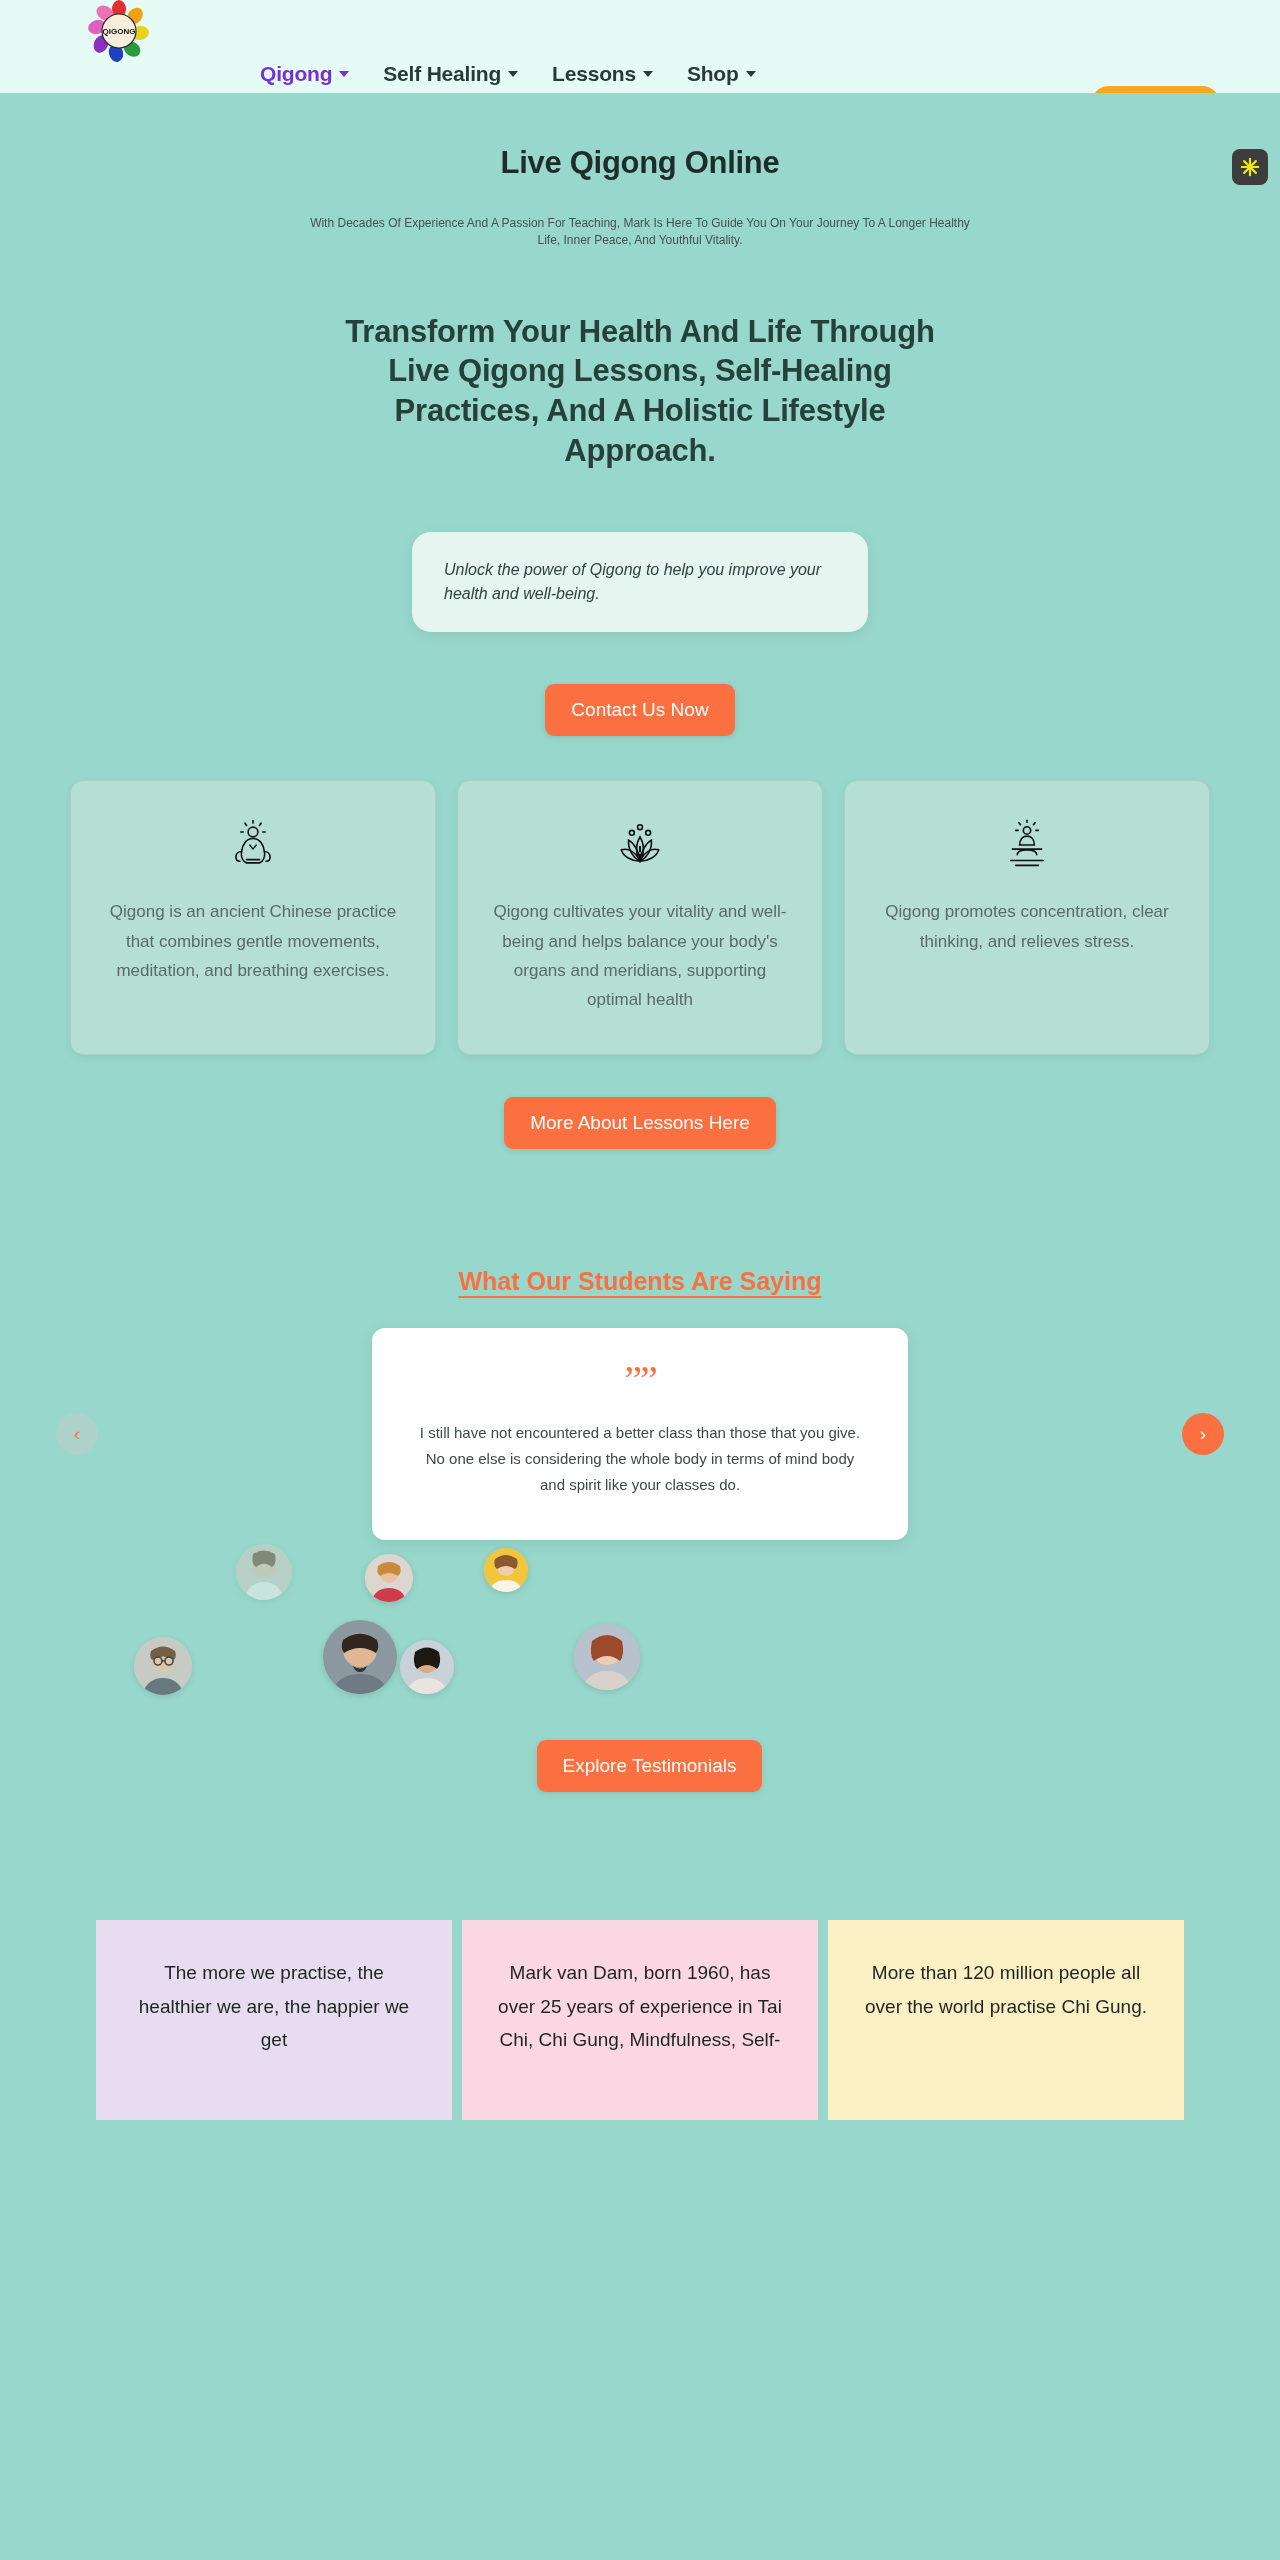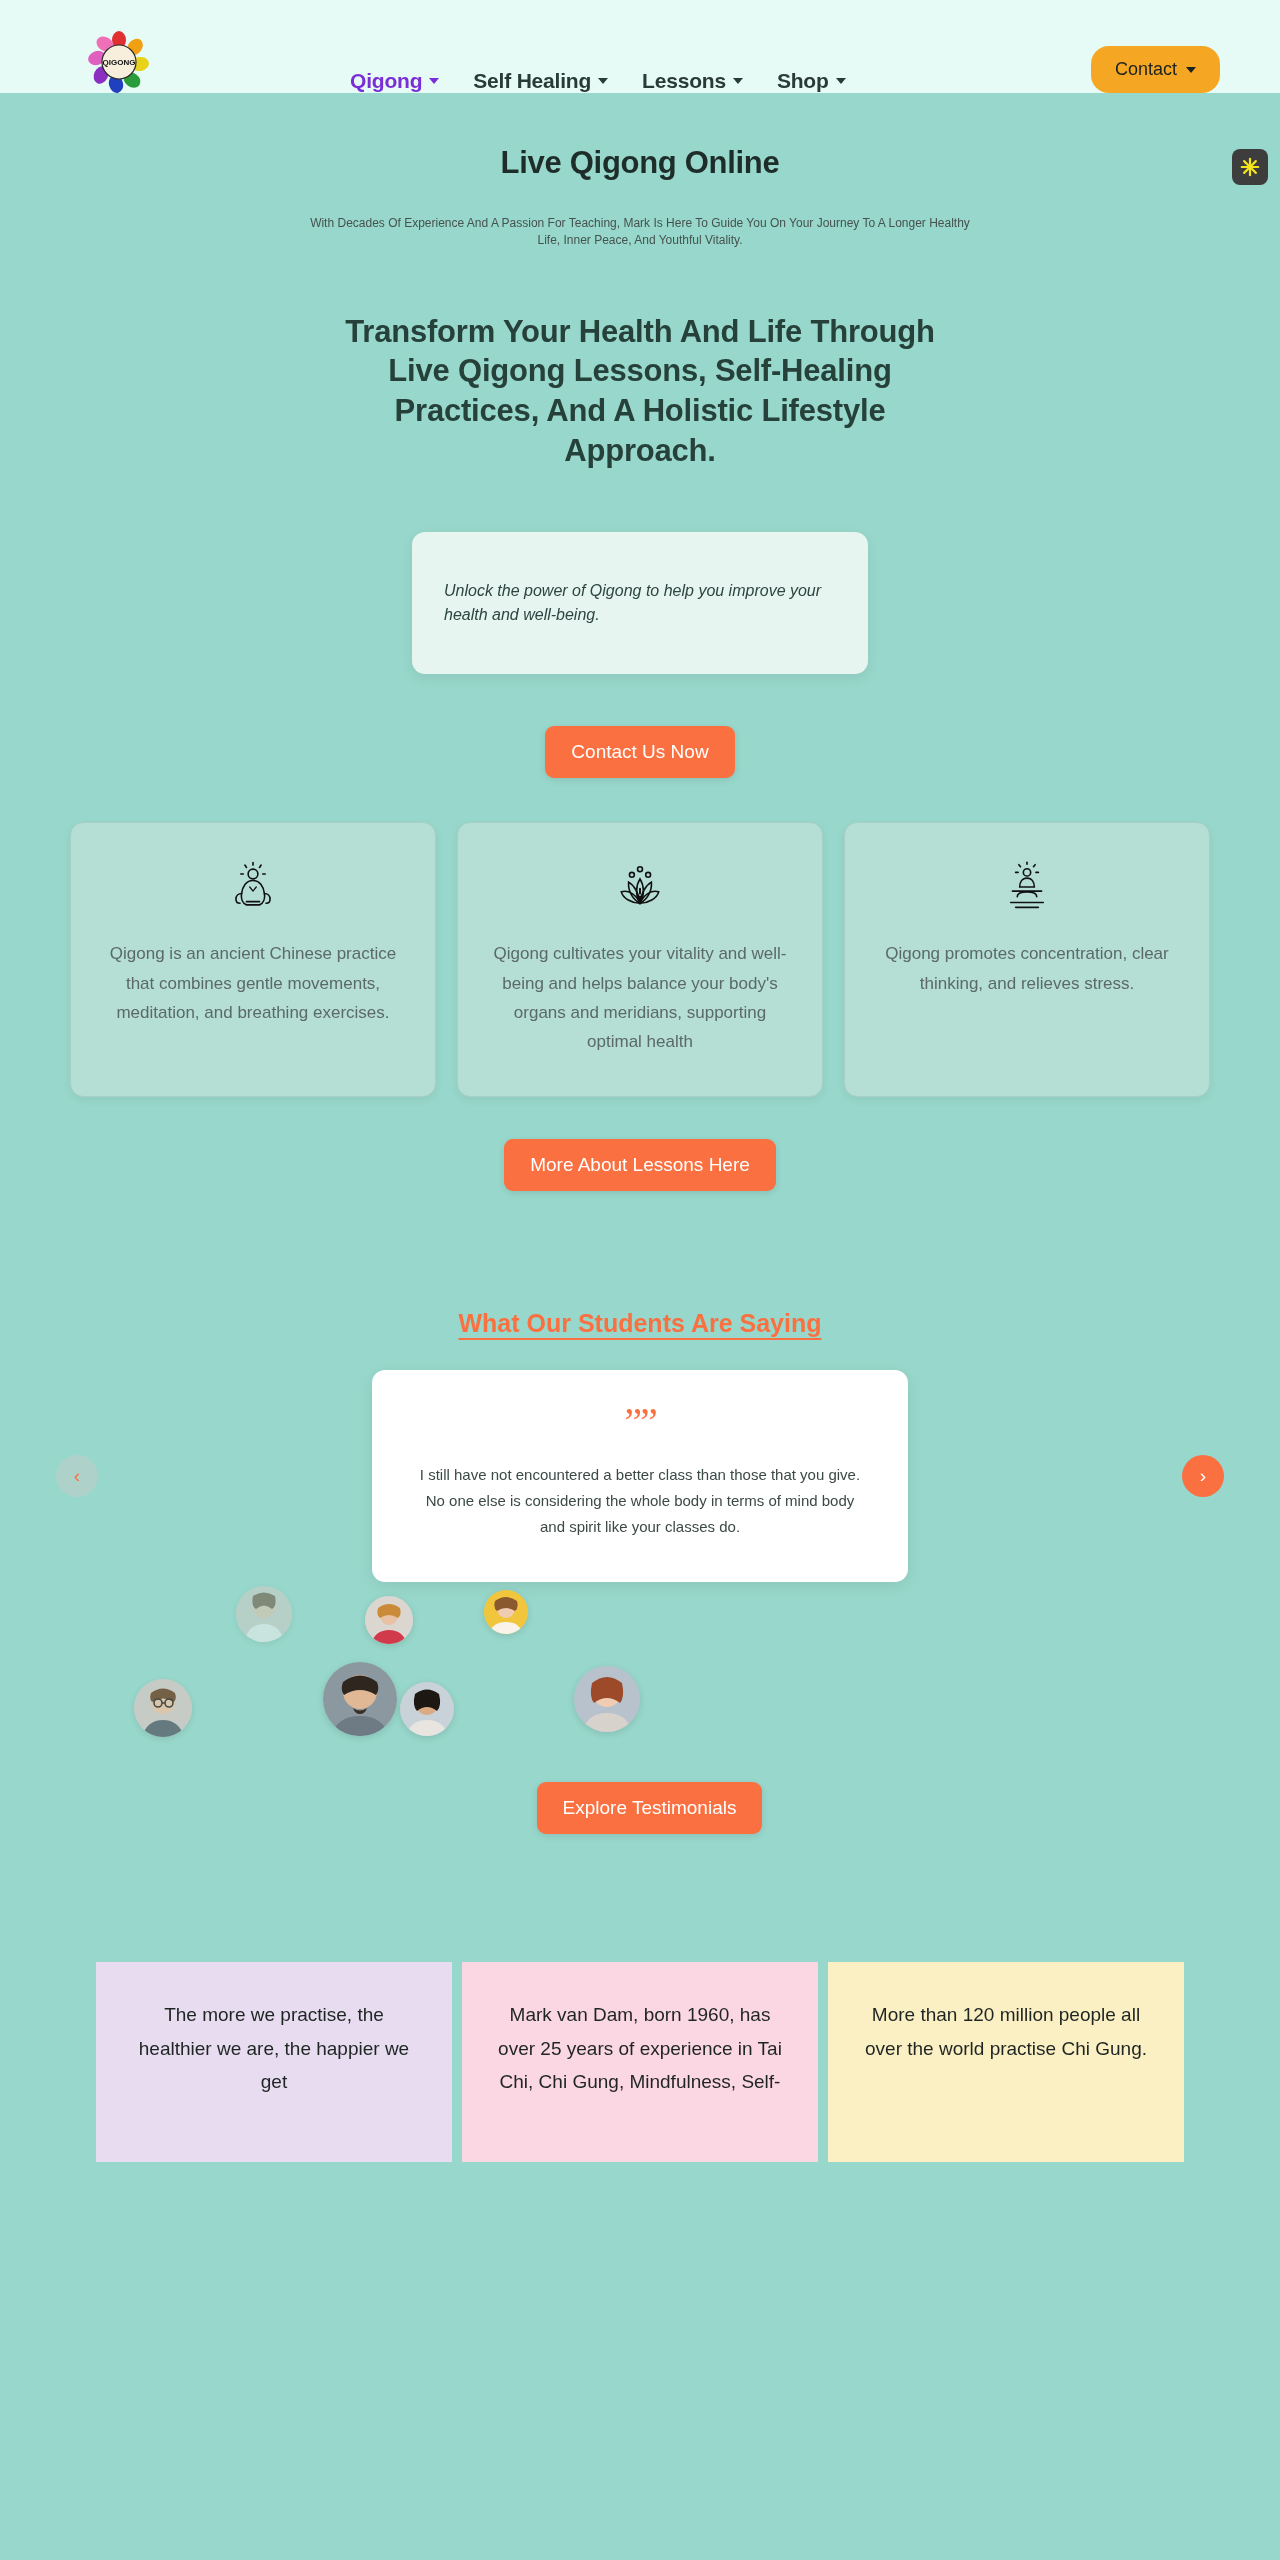--- a/index.html
+++ b/index.html
@@ -10,23 +10,24 @@
     background: #98d7cb;
     color: #3a4a46;
     overflow-x: hidden;
   }
 
   
   .site-header {
     height: 93px;
     background: #e6faf6;
     display: flex;
-    align-items: flex-end;
+    align-items: flex-start;
     padding: 0 60px;
     position: relative;
+    flex-direction: column;
   }
   .logo {
     width: 62px; height: 62px;
     position: relative;
     flex: 0 0 auto;
     margin-left: 28px;
   }
   .logo svg { display:block; width:62px; height:62px; }
 
   .main-nav {
@@ -97,22 +98,22 @@
     font-weight: 700;
     line-height: 1.28;
     color: #26403a;
     letter-spacing: -0.2px;
   }
 
   .quote-card {
     width: 456px;
     margin: 62px auto 0;
     background: #e6f5f0;
-    border-radius: 13px;
-    padding: 47px 32px;
+    border-radius: 19px;
+    padding: 26px 32px;
     box-shadow: 0 4px 14px rgba(0,0,0,0.07);
     text-align: left;
   }
   .quote-card span {
     font-style: italic;
     font-size: 16px;
     color: #2e4642;
     line-height: 1.5;
   }
 

